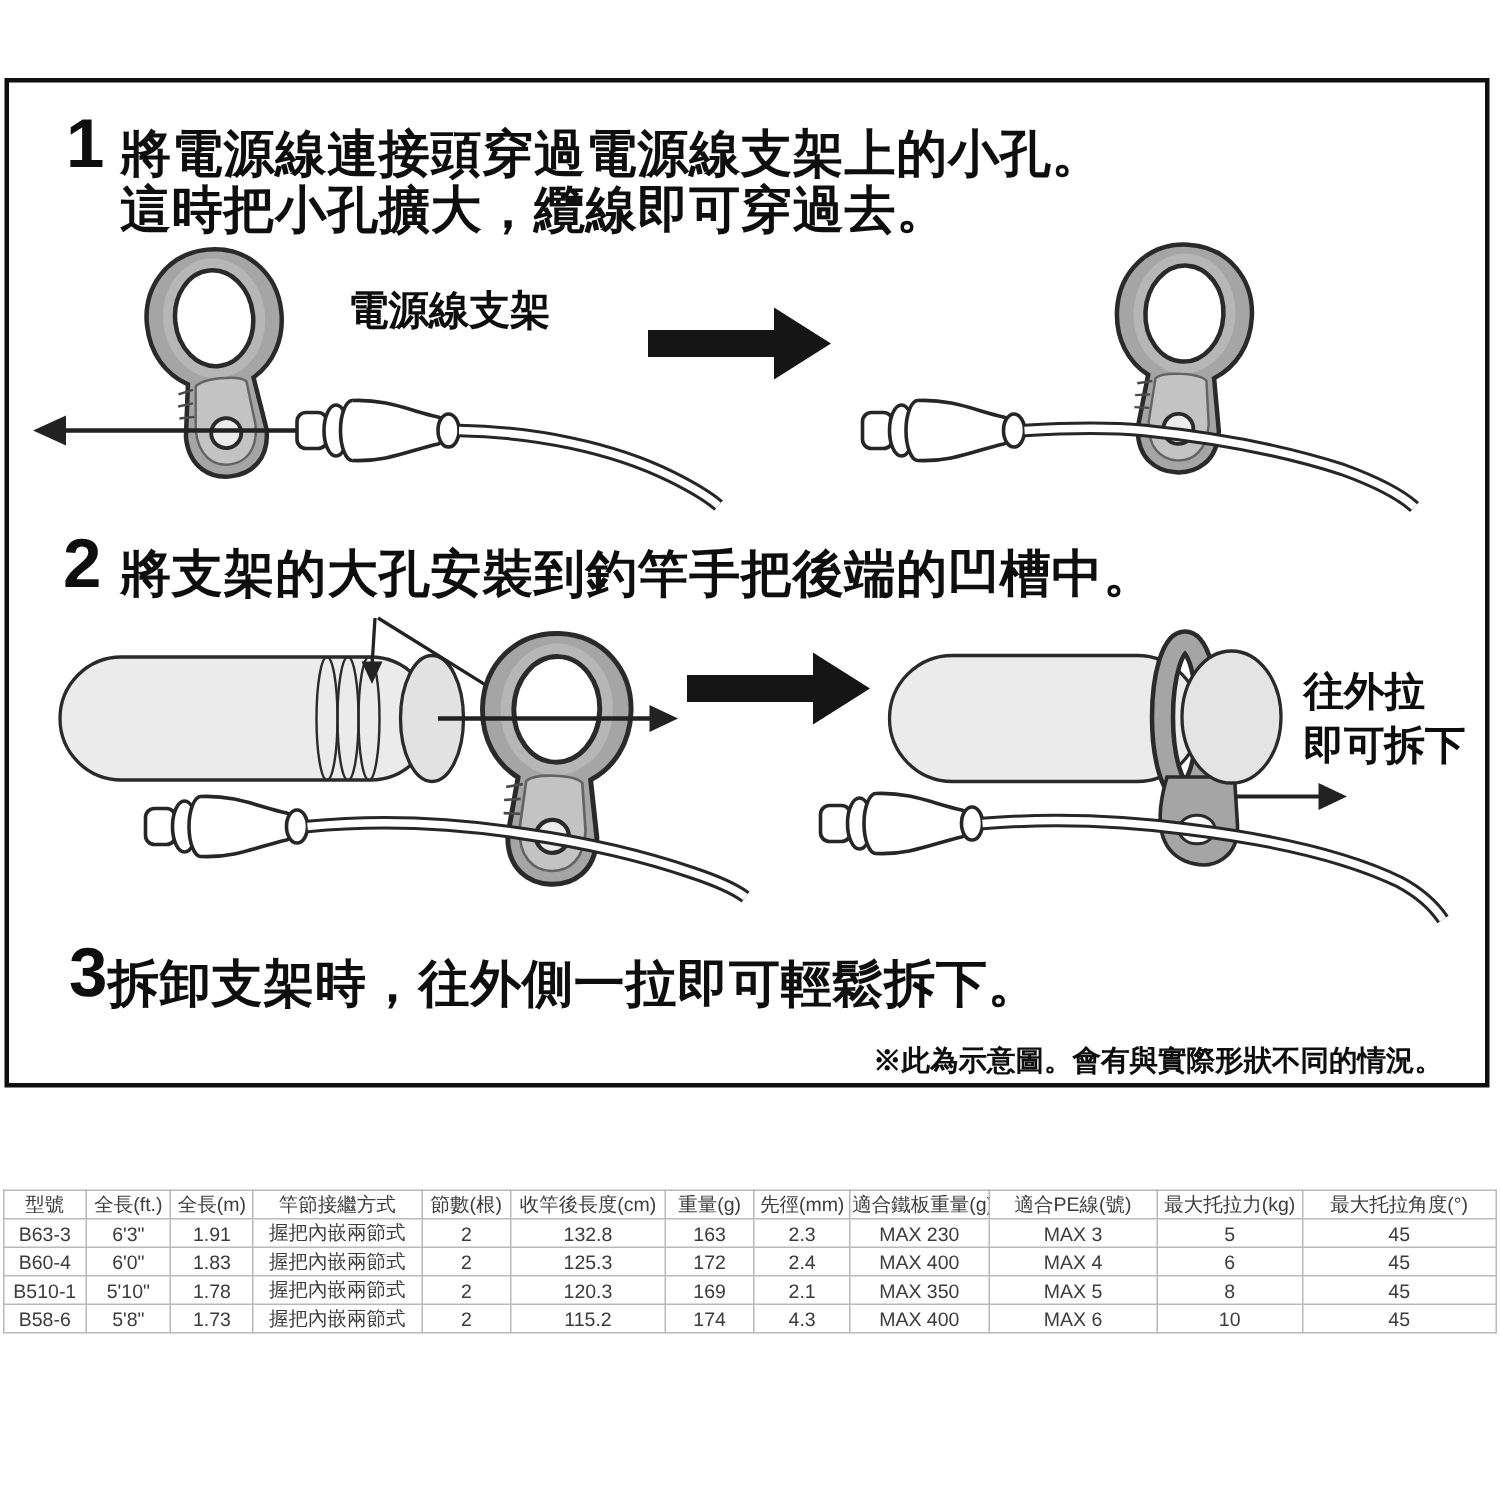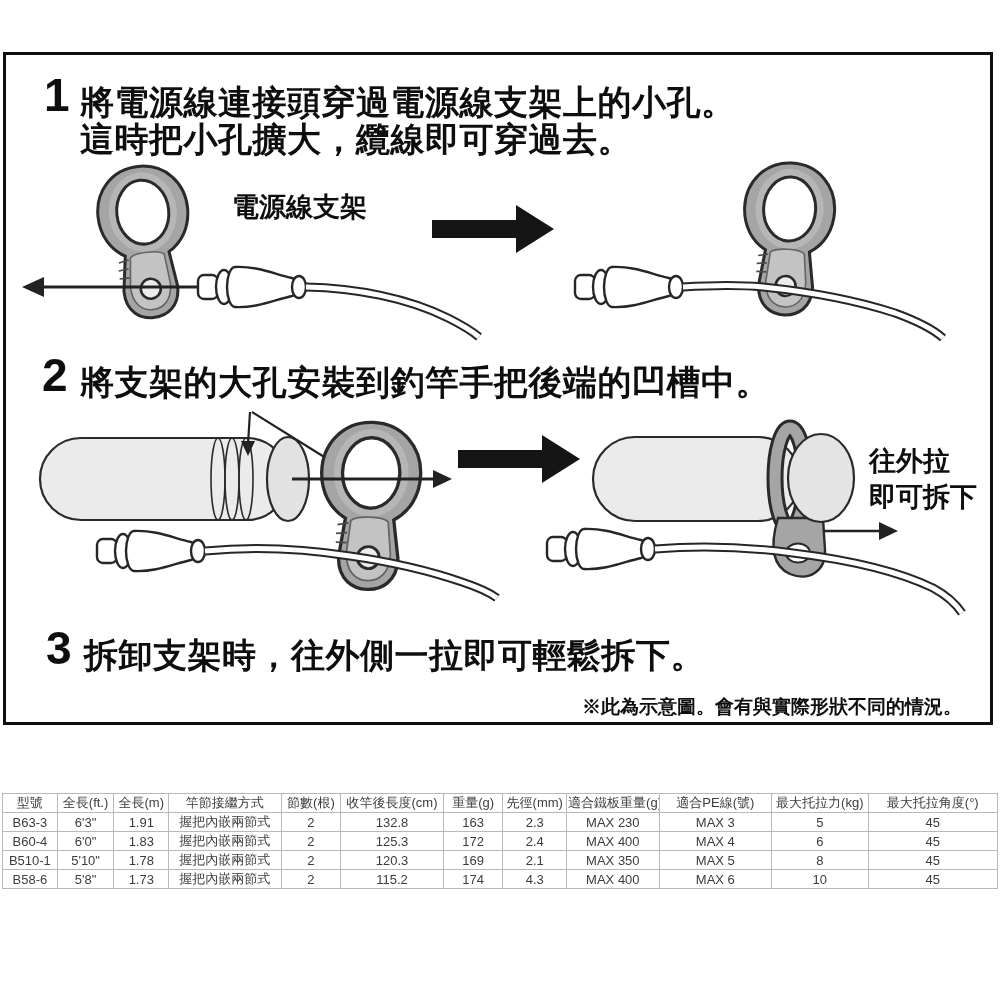--- a/index.html
+++ b/index.html
@@ -109,21 +109,21 @@
 
 <div class="abs calloutlabel" style="left:217px;top:189px;margin-left:15px;">電源線支架</div>
 
 <div class="abs stepnum" style="left:42px;top:352px;">2</div>
 <div class="abs stepline" style="left:80px;top:360px;">將支架的大孔安裝到釣竿手把後端的凹槽中。</div>
 
 <div class="abs calloutlabel" style="left:869px;top:443px;">往外拉</div>
 <div class="abs calloutlabel" style="left:869px;top:479px;">即可拆下</div>
 
 <div class="abs stepnum" style="left:46px;top:625px;">3</div>
-<div class="abs stepline" style="left:84px;top:633px;">拆卸支架時，往外側一拉即可輕鬆拆下。</div>
+<div class="abs stepline" style="left:72px;top:633px;">拆卸支架時，往外側一拉即可輕鬆拆下。</div>
 
 <div class="abs note" style="right:38px;top:694px;">※此為示意圖。會有與實際形狀不同的情況。</div>
 
 <table id="spec-table">
   <colgroup>
     <col style="width:5.5%">
       <col style="width:5.7%">
       <col style="width:5.5%">
     <col style="width:11.3%">
       <col style="width:6.0%">

